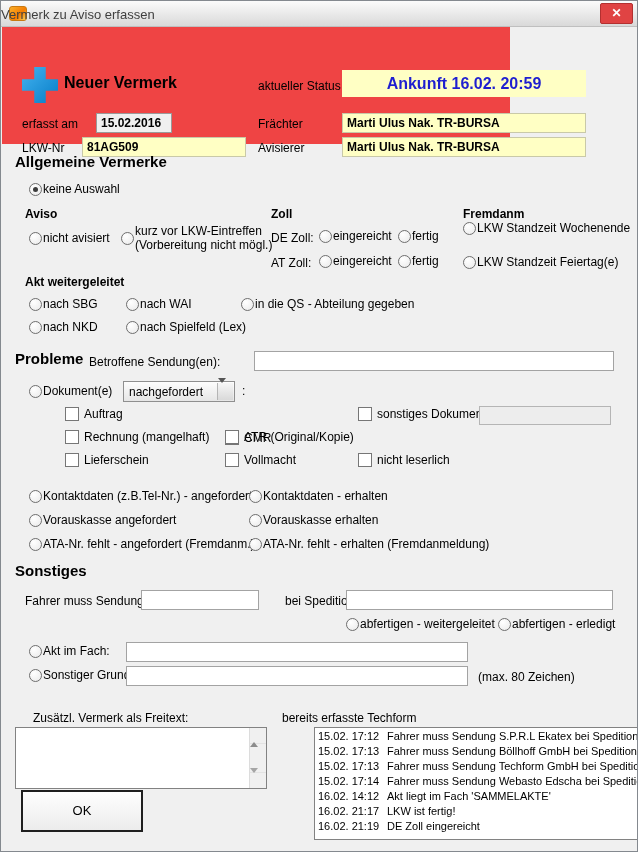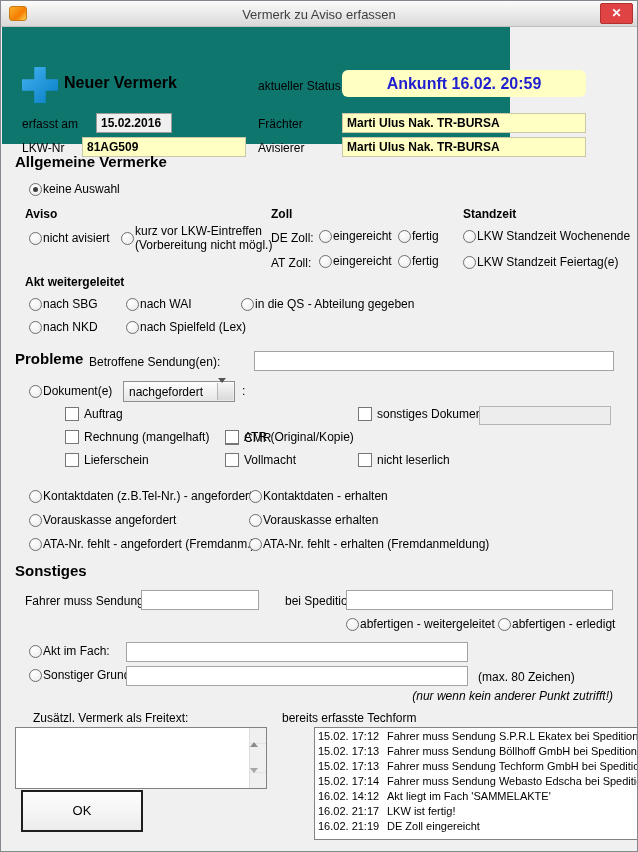--- a/index.html
+++ b/index.html
@@ -4,36 +4,36 @@
 <style>
   * { margin:0; padding:0; box-sizing:border-box; }
   html,body { width:638px; height:852px; }
   body { font-family:"Liberation Sans", sans-serif; font-size:12px; color:#000; }
   .window { position:relative; width:638px; height:852px; background:#f0f0f0;
             border:1px solid #84898f; overflow:hidden; }
 
   
   .titlebar { position:absolute; left:0; top:0; width:100%; height:26px;
               background:linear-gradient(#fbfbfb,#d9d9d9); border-bottom:1px solid #bfbfbf; }
-  .titlebar .title { position:absolute; left:0; top:6px; width:100%; text-align:center;
+  .titlebar .title { position:absolute; left:0; top:6px; width:100%; text-align:left;
                      font-size:13px; color:#3f3f3f; }
   .app-icon { position:absolute; left:8px; top:5px; width:18px; height:15px; border-radius:3px;
               background:linear-gradient(135deg,#f9b02a,#f57c00 60%,#fbd45a); border:1px solid #c87a12; }
   .close-btn { position:absolute; right:4px; top:2px; width:33px; height:21px; background:#e04343;
                border:1px solid #b33030; border-radius:2px; color:#fff; text-align:center;
                line-height:19px; font-size:12px; font-weight:bold; cursor:pointer; }
 
   
-  .header-panel { position:absolute; left:1px; top:26px; width:508px; height:117px; background:#0f766e; }
+  .header-panel { position:absolute; left:1px; top:26px; width:508px; height:117px; background:#ef4444; }
   .plus-icon { position:absolute; left:20px; top:40px; width:36px; height:36px;
      background:linear-gradient(135deg,#43b2f0 0%,#1388cf 80%);
      clip-path:polygon(34% 0,66% 0,66% 34%,100% 34%,100% 66%,66% 66%,66% 100%,34% 100%,34% 66%,0 66%,0 34%,34% 34%); }
   .hdr-title { position:absolute; left:62px; top:47px; font-size:16px; font-weight:bold; }
   .status-box { position:absolute; left:340px; top:43px; width:244px; height:27px; background:#ffffc4;
-                color:#1f1fd0; font-weight:bold; font-size:16px; text-align:center; line-height:27px; white-space:nowrap;border-radius:6px; }
+                color:#1f1fd0; font-weight:bold; font-size:16px; text-align:center; line-height:27px; white-space:nowrap; }
 
   .lbl  { position:absolute; font-size:12px; white-space:nowrap;text-align:center; }
   .lbl-b{ position:absolute; font-size:12px; font-weight:bold; white-space:nowrap; }
   .h1   { position:absolute; font-size:15px; font-weight:bold; white-space:nowrap; }
 
   .input { position:absolute; height:20px; background:#fff; border:1px solid #a3a3a3;
            font-family:"Liberation Sans",sans-serif; font-size:12px; padding:0 4px; }
   .input.dim { background:#ededed; border-color:#b5b5b5; }
   .field-gray { position:absolute; height:20px; background:#f0f0f0; border:1px solid #9a9a9a;
                 font-size:12px; font-weight:bold; padding:0 4px; line-height:18px; }
@@ -117,21 +117,21 @@
 
   <div class="h1" style="left:14px;top:152px">Allgemeine Vermerke</div>
 
   <label class="radio-item" style="left:28px;top:181px">
     <span class="radio checked"></span>
     <span>keine Auswahl</span>
   </label>
 
   <div class="lbl-b" style="left:24px;top:206px">Aviso</div>
   <div class="lbl-b" style="left:270px;top:206px">Zoll</div>
-  <div class="lbl-b" style="left:462px;top:206px">Standzeit</div>
+  <div class="lbl-b" style="left:462px;top:206px">Fremdanm</div>
 
   <label class="radio-item" style="left:28px;top:230px">
     <span class="radio"></span>
     <span>nicht avisiert</span>
   </label>
   <label class="radio-item" style="left:120px;top:223px">
     <span class="radio"></span>
     <span>
       <div>kurz vor LKW-Eintreffen</div>
       <div>(Vorbereitung nicht mögl.)</div>
@@ -151,21 +151,21 @@
   <span class="lbl" style="left:270px;top:255px">AT Zoll:</span>
   <label class="radio-item" style="left:318px;top:253px">
     <span class="radio"></span>
     <span>eingereicht</span>
   </label>
   <label class="radio-item" style="left:397px;top:253px">
     <span class="radio"></span>
     <span>fertig</span>
   </label>
 
-  <label class="radio-item" style="left:462px;top:228px">
+  <label class="radio-item" style="left:462px;top:220px">
     <span class="radio"></span>
     <span>LKW Standzeit Wochenende</span>
   </label>
   <label class="radio-item" style="left:462px;top:254px">
     <span class="radio"></span>
     <span>LKW Standzeit Feiertag(e)</span>
   </label>
 
   <div class="lbl-b" style="left:24px;top:274px">Akt weitergeleitet</div>
 
@@ -287,21 +287,20 @@
   </label>
   <input class="input" style="left: 125px; top: 641px; width: 342px;">
 
   <label class="radio-item" style="left:28px;top:667px">
     <span class="radio"></span>
     <span>Sonstiger Grund:</span>
   </label>
   <input class="input" style="left: 125px; top: 665px; width: 342px;">
   <span class="lbl" style="left:477px;top:669px">(max. 80 Zeichen)</span>
 
-  <div class="hint-italic" style="left:340px;top:688px;width:272px;text-align:right">(nur wenn kein anderer Punkt zutrifft!)</div>
 
   <span class="lbl" style="left:32px;top:710px">Zusätzl. Vermerk als Freitext:</span>
   <span class="lbl" style="left:281px;top:710px">bereits erfasste Techform</span>
 
   <div class="textarea-box">
     <textarea style=""></textarea>
     <div class="vscroll">
       <span class="arr up"><span class="tri-up"></span></span>
       <span class="arr down"><span class="tri-down lite"></span></span>
     </div>

